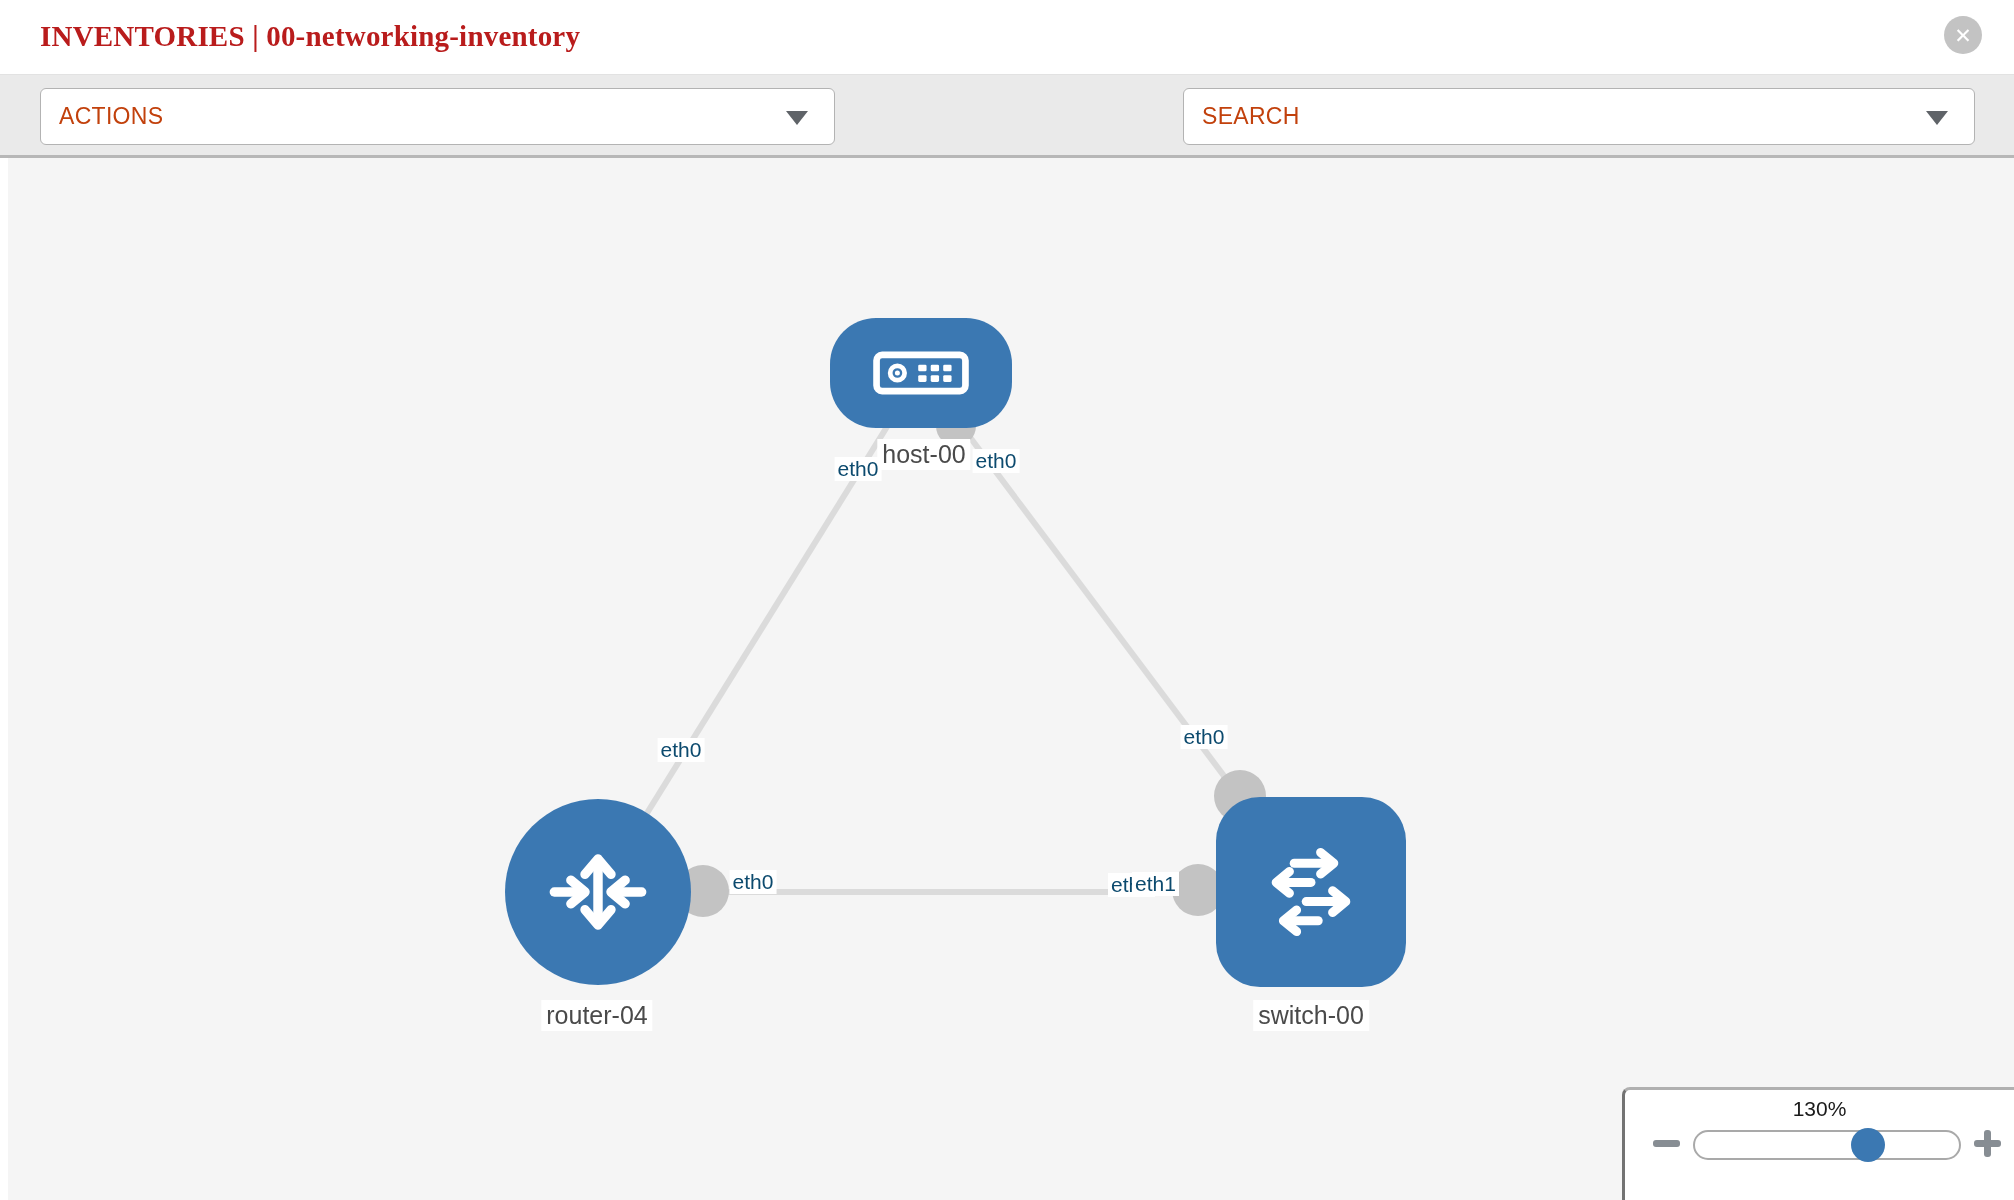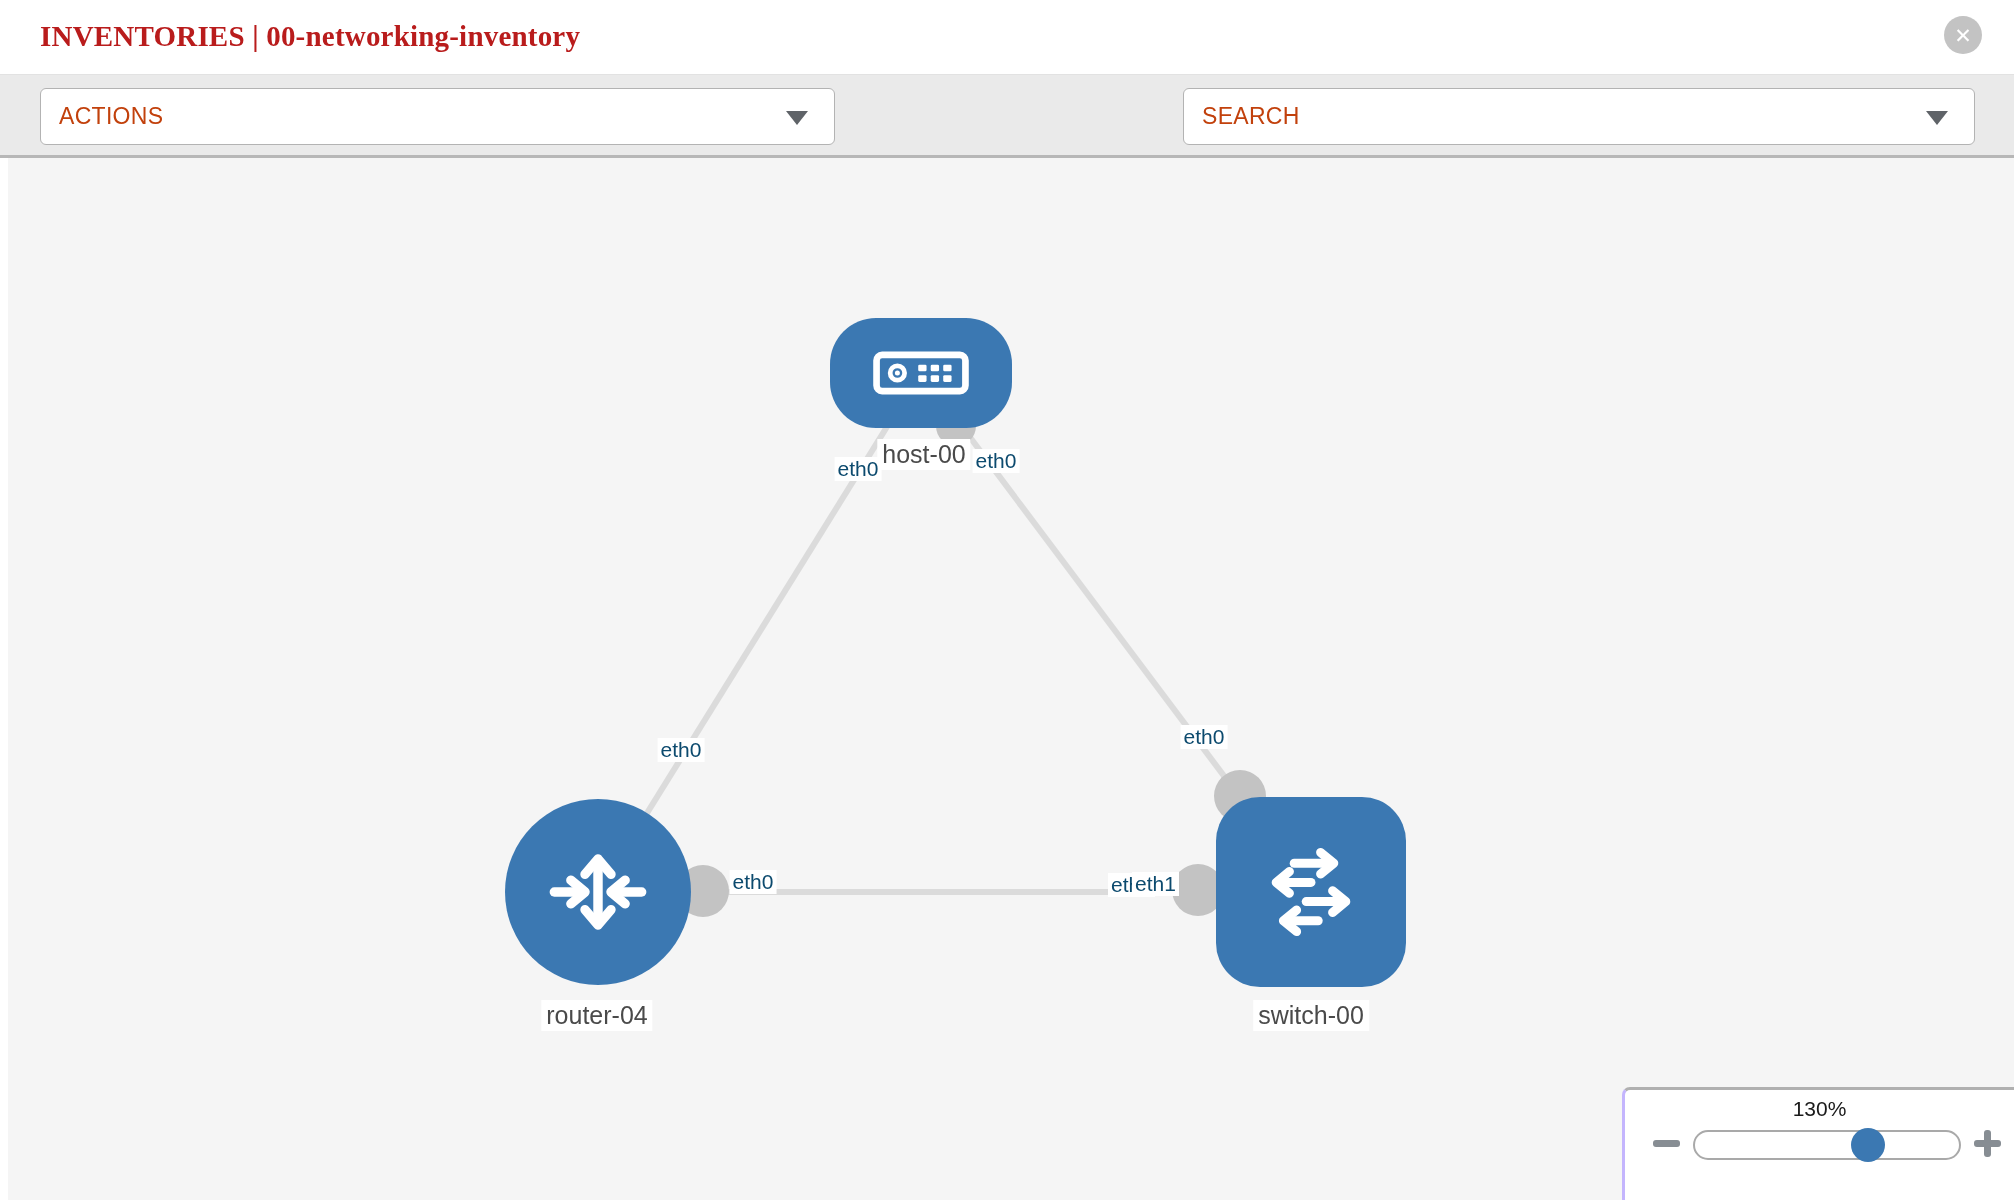--- a/index.html
+++ b/index.html
@@ -62,21 +62,21 @@
     font-size:25px; color:#4a4a4a; background:#fff; padding:1px 5px; white-space:nowrap;
   }
   .iface {
     position:absolute; z-index:3; transform:translateX(-50%);
     font-size:21px; color:#0c4a6e; background:#fff; padding:0 3px; white-space:nowrap;
   }
   .iface.raw { transform:none; }
   
   .zoom-panel {
     position:absolute; left:1622px; top:1087px; width:392px; height:113px;
-    background:#fff; border-left:3px solid #c4b5fd; border-top:3px solid #b0b0b0;
+    background:#fff; border-left:3px solid #737373; border-top:3px solid #b0b0b0;
     border-top-left-radius:8px; z-index:4;
   }
   .zoom-level {
     position:absolute; left:0; top:7px; width:100%; text-align:center;
     font-size:21px; color:#1a1a1a;
   }
   .zoom-minus {
     position:absolute; left:28px; top:50px; width:27px; height:7px;
     border-radius:3px; background:#878d93; cursor:pointer;
   }

